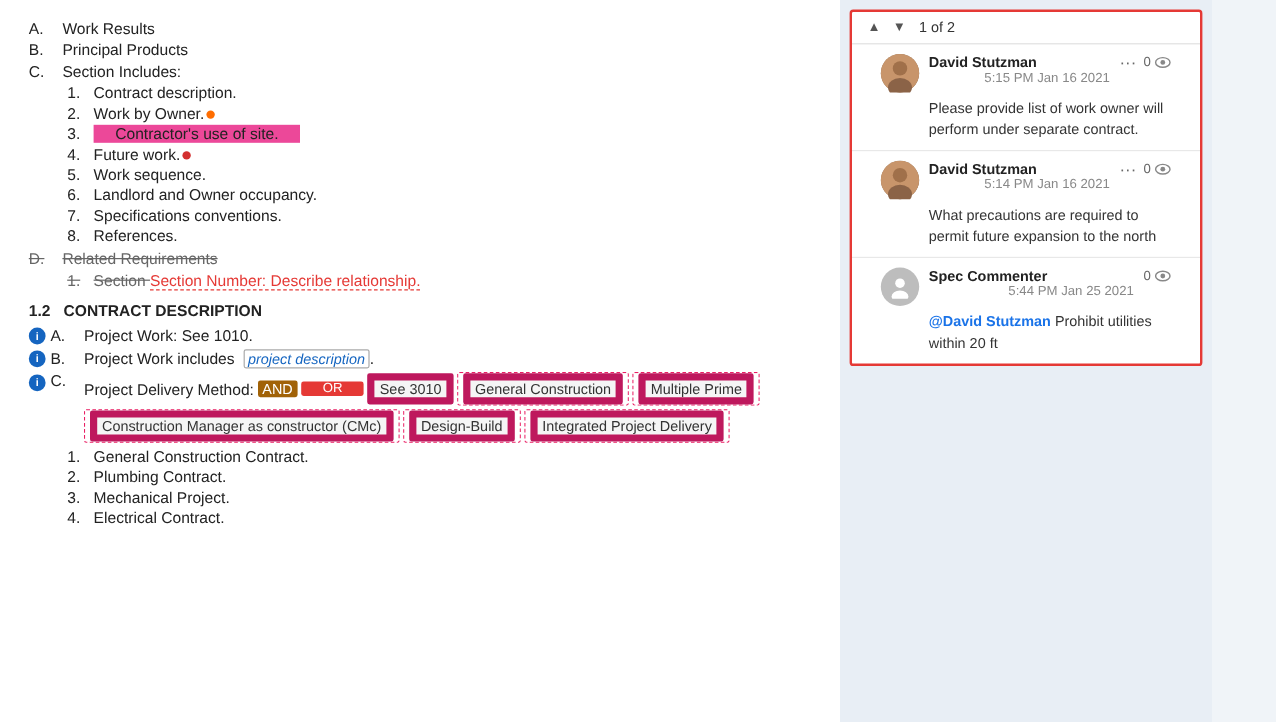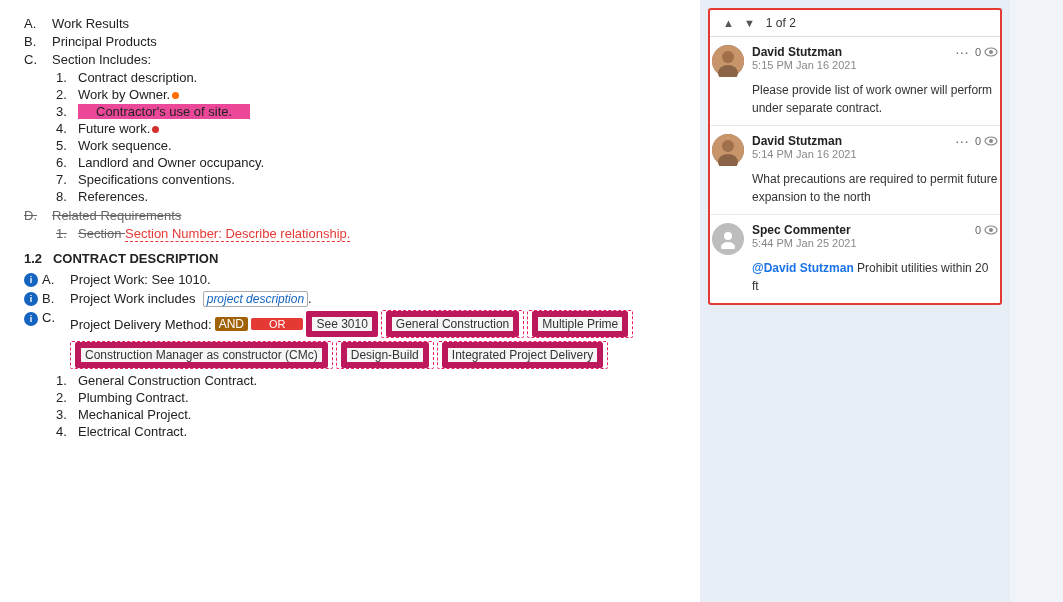--- a/index.html
+++ b/index.html
@@ -43,21 +43,21 @@
       font-size: 11px;
       color: #555;
       padding: 1px 3px;
     }
     .counter-text {
       font-size: 12px;
       color: #333;
       margin-left: 4px;
     }
     .comment-block {
-      padding: 8px 2px;
+      padding: 8px 24px;
       border-bottom: 1px solid #e8e8e8;
     }
     .comment-block:last-child {
       border-bottom: none;
     }
     .comment-header {
       display: flex;
       align-items: flex-start;
       gap: 8px;
       margin-bottom: 4px;
@@ -75,20 +75,21 @@
       flex: 1;
     }
     .comment-author {
       font-weight: bold;
       font-size: 12px;
       color: #222;
     }
     .comment-time {
       font-size: 11px;
       color: #888;
+      text-align: right;
     }
     .comment-actions {
       display: flex;
       align-items: center;
       gap: 6px;
       margin-left: auto;
     }
     .dots-btn {
       background: none;
       border: none;

